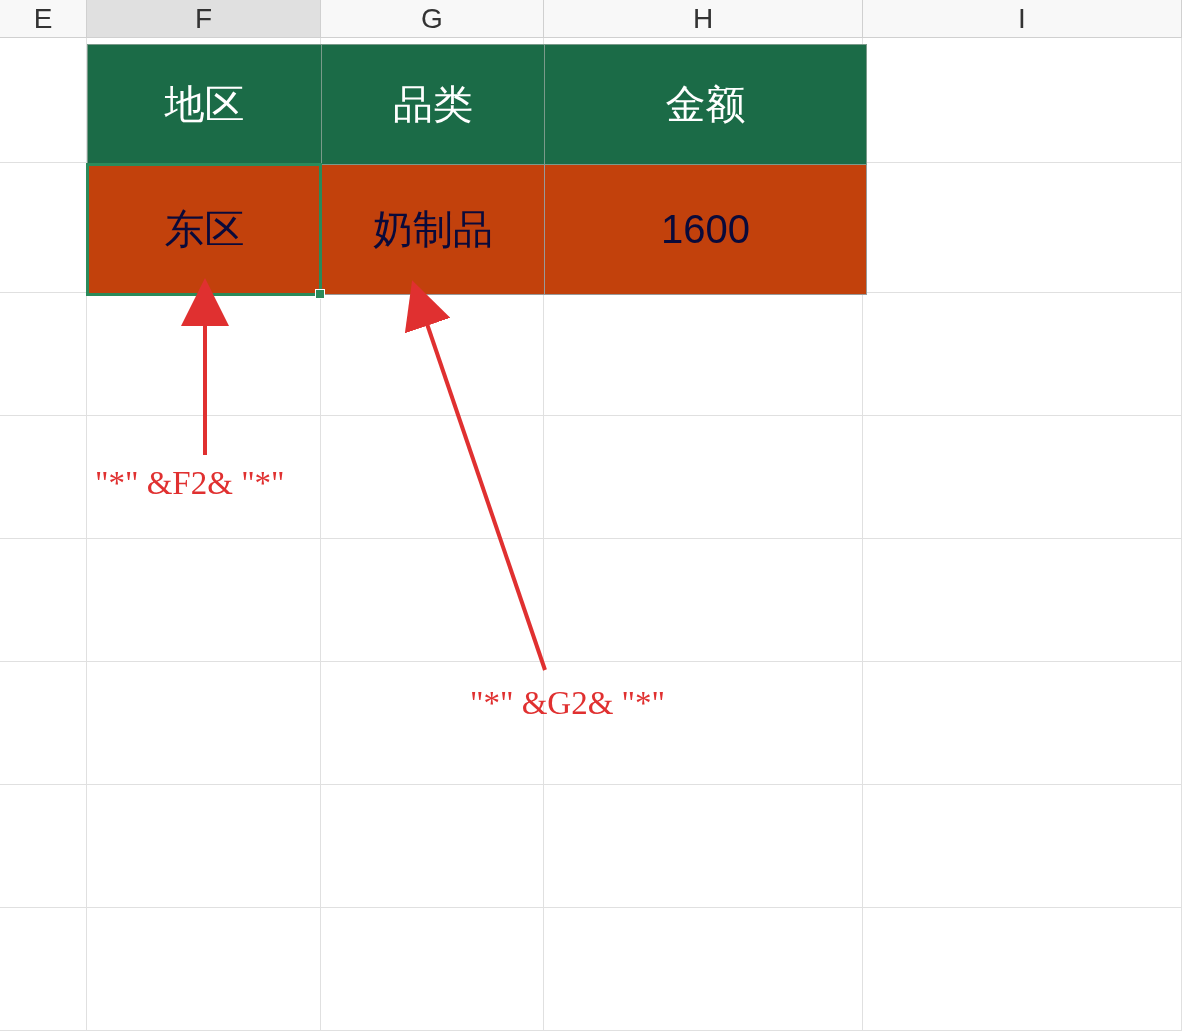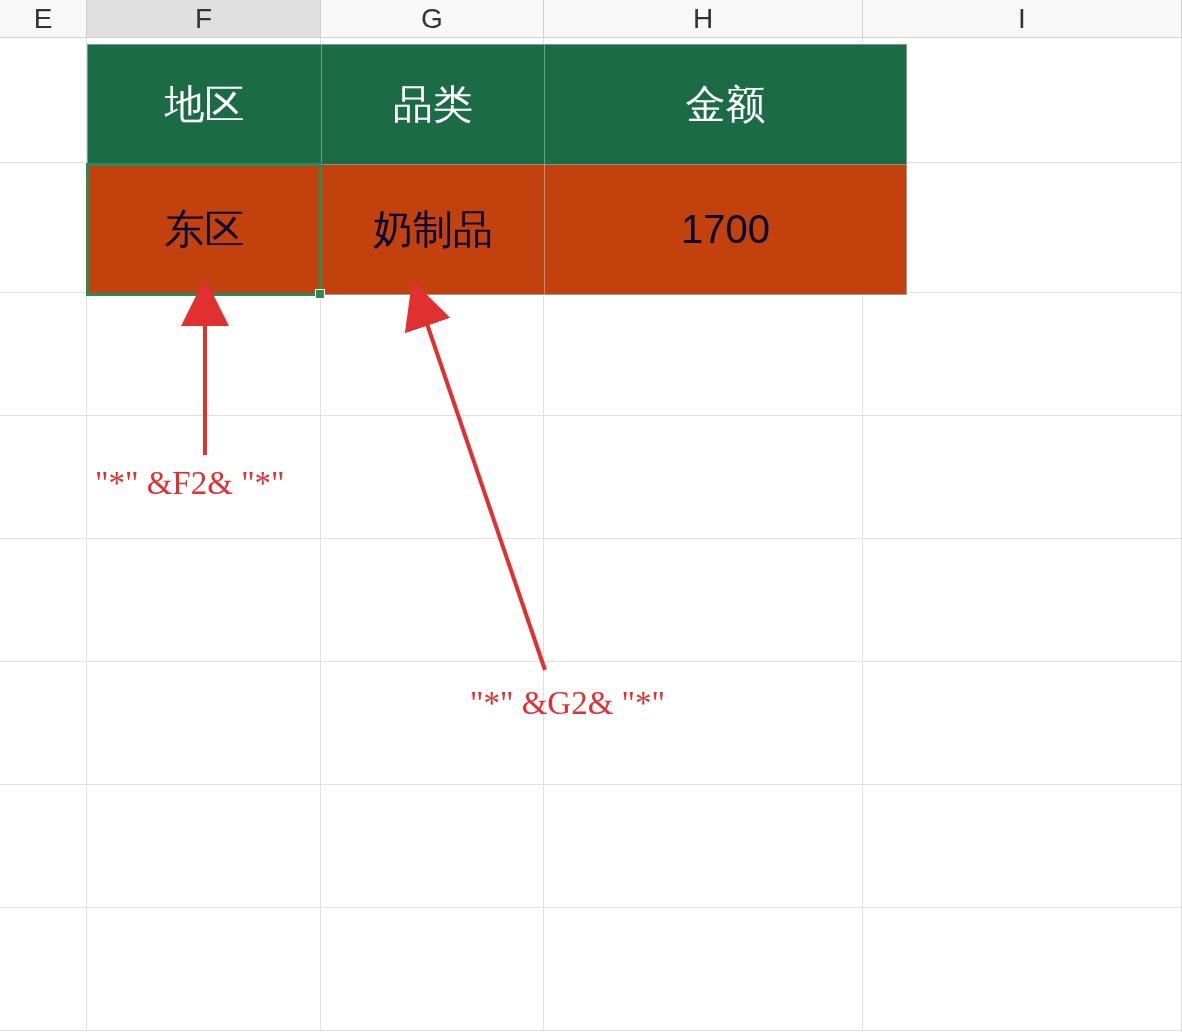--- a/index.html
+++ b/index.html
@@ -88,21 +88,21 @@
     .data-table td {
       background: #c2410c;
       color: #0a0a3a;
       font-size: 40px;
       height: 130px;
       border: 1px solid #999;
       text-align: center;
     }
     .th-F, .td-F { width: 234px; }
     .th-G, .td-G { width: 223px; }
-    .th-H, .td-H { width: 362px; }
+    .th-H, .td-H { width: 322px; }
     
     .selection-box {
       position: absolute;
       top: 163px;
       left: 86px;
       width: 236px;
       height: 133px;
       border: 3px solid #2a8a5a;
       pointer-events: none;
       background: transparent;
@@ -219,21 +219,21 @@
       <tr>
         <th class="th-F">地区</th>
         <th class="th-G">品类</th>
         <th class="th-H">金额</th>
       </tr>
     </thead>
     <tbody>
       <tr>
         <td class="td-F">东区</td>
         <td class="td-G">奶制品</td>
-        <td class="td-H">1700</td>
+        <td class="td-H">1600</td>
       </tr>
     </tbody>
   </table>
 </div>
 
 <div class="selection-box">
   <div class="fill-handle"></div>
 </div>
 
 <svg class="annotation-svg">

